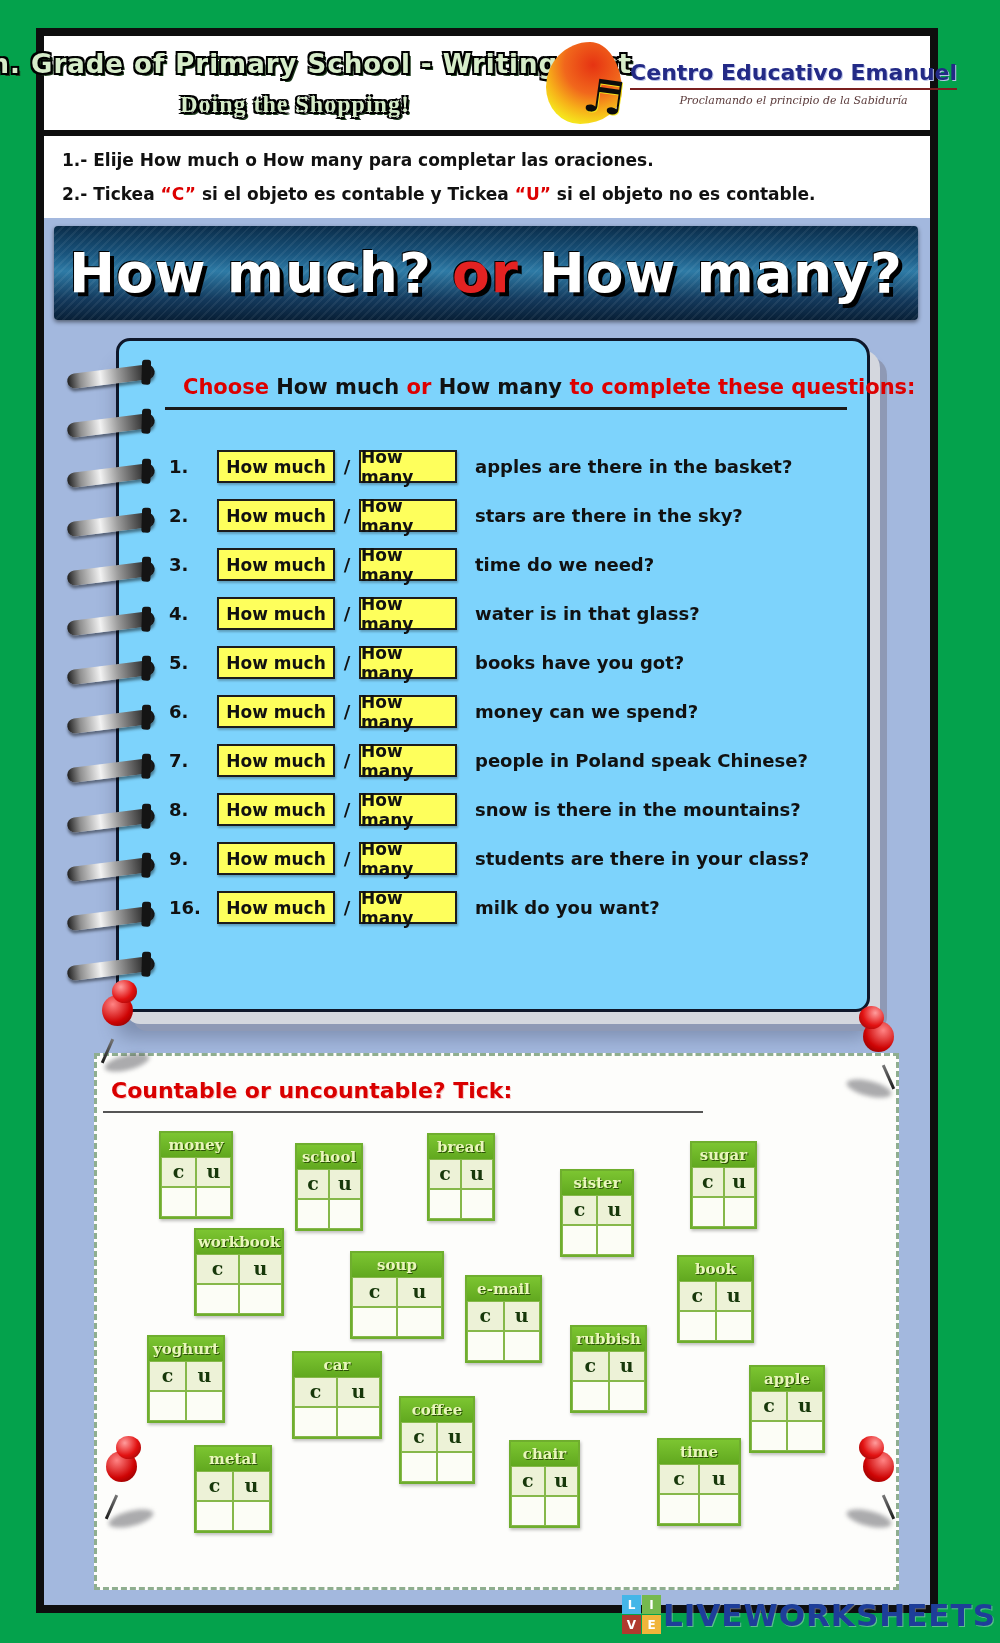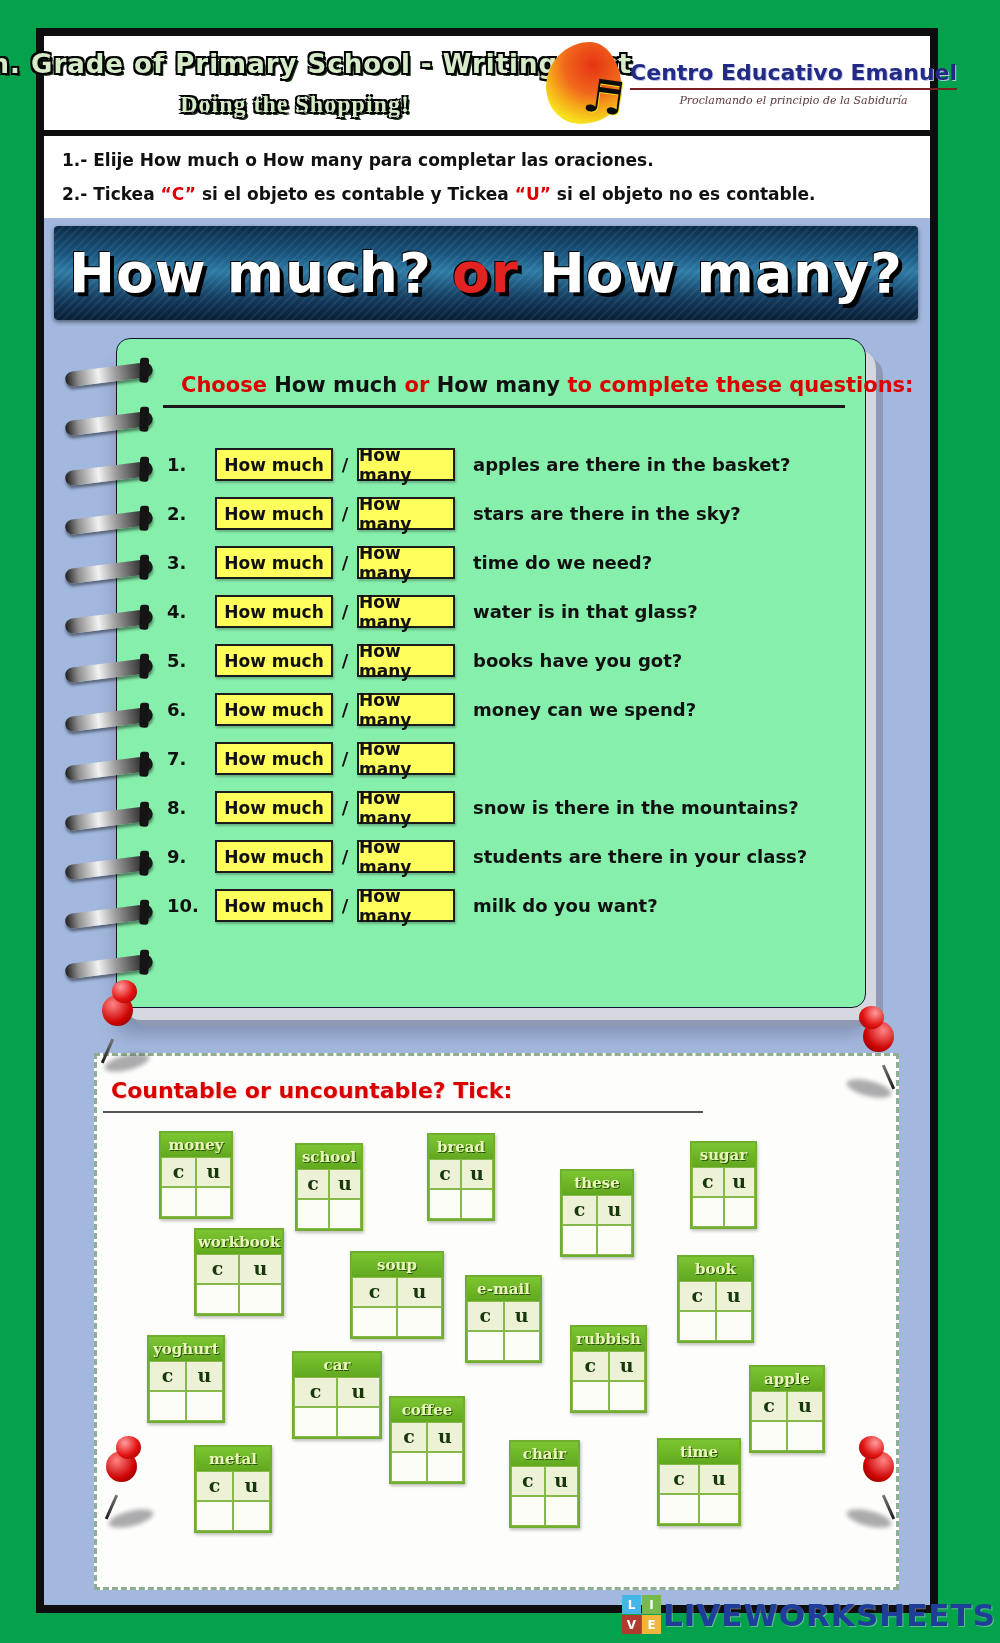--- a/index.html
+++ b/index.html
@@ -61,21 +61,21 @@
     box-shadow:0 2px 4px rgba(0,0,0,.5);
   }
   .banner span{
     font-size:55px;font-weight:800;color:#fff;letter-spacing:1px;
     text-shadow:4px 4px 0 #000, -1px -1px 0 #000;
   }
   .banner .or{color:#e32222;}
   
   .notebook{
     position:absolute;left:72px;top:120px;width:748px;height:668px;
-    background:#86efac;border:1px solid #0f172a;border-radius:14px 18px 14px 14px;
+    background:#7dd3fc;border:3px solid #0f172a;border-radius:14px 18px 14px 14px;
     box-shadow:10px 12px 0 #d4d7de, 17px 19px 0 #8e99b5, 0 26px 18px rgba(60,70,95,.35);
   }
   .nb-heading{
     margin:34px 18px 0 64px;font-size:21px;font-weight:700;white-space:nowrap;
   }
   .nb-heading .blk{color:#111;}
   .nb-rule{height:3px;background:#1a1a1a;margin:8px 20px 0 46px;}
   .q-list{margin:40px 0 0 50px;}
   .q-row{display:flex;align-items:center;height:33px;margin-bottom:16px;}
   .q-num{width:48px;font-size:18px;font-weight:700;color:#111;}
@@ -135,21 +135,21 @@
   .card-3{left:463px;top:113px;width:74px}
   .card-4{left:593px;top:85px;width:67px}
   .card-5{left:97px;top:172px;width:90px}
   .card-6{left:253px;top:195px;width:94px}
   .card-7{left:368px;top:219px;width:77px}
   .card-8{left:580px;top:199px;width:77px}
   .card-9{left:50px;top:279px;width:78px}
   .card-10{left:195px;top:295px;width:90px}
   .card-11{left:473px;top:269px;width:77px}
   .card-12{left:652px;top:309px;width:76px}
-  .card-13{left:292px;top:340px;width:76px}
+  .card-13{left:302px;top:340px;width:76px}
   .card-14{left:97px;top:389px;width:78px}
   .card-15{left:412px;top:384px;width:71px}
   .card-16{left:560px;top:382px;width:84px}
   
   .pin{position:absolute;width:48px;height:92px;}
   .pin .shadow{
     position:absolute;left:8px;bottom:2px;width:46px;height:15px;border-radius:50%;
     background:rgba(90,90,95,.5);filter:blur(2px);transform:rotate(-14deg);
   }
   .pin .needle{
@@ -287,40 +287,41 @@
     <div class="q-slash">/</div>
     <div class="q-btn btn-many">How many</div>
     <div class="q-text">money can we spend?</div>
   </div>
 
   <div class="q-row">
     <div class="q-num">7.</div>
     <div class="q-btn btn-much">How much</div>
     <div class="q-slash">/</div>
     <div class="q-btn btn-many">How many</div>
+    <div class="q-text">people in Poland speak Chinese?</div>
   </div>
 
   <div class="q-row">
     <div class="q-num">8.</div>
     <div class="q-btn btn-much">How much</div>
     <div class="q-slash">/</div>
     <div class="q-btn btn-many">How many</div>
     <div class="q-text">snow is there in the mountains?</div>
   </div>
 
   <div class="q-row">
     <div class="q-num">9.</div>
     <div class="q-btn btn-much">How much</div>
     <div class="q-slash">/</div>
     <div class="q-btn btn-many">How many</div>
     <div class="q-text">students are there in your class?</div>
   </div>
 
   <div class="q-row">
-    <div class="q-num">10.</div>
+    <div class="q-num">16.</div>
     <div class="q-btn btn-much">How much</div>
     <div class="q-slash">/</div>
     <div class="q-btn btn-many">How many</div>
     <div class="q-text">milk do you want?</div>
   </div>
 </div>
     </div>
 
     <div class="panel">
       <div class="panel-heading">Countable or uncountable? Tick:</div>
@@ -350,21 +351,21 @@
     <div class="card-word">bread</div>
     <div class="card-grid">
       <div class="cu c">c</div>
       <div class="cu u">u</div>
       <div class="tick"></div>
       <div class="tick"></div>
     </div>
   </div>
 
   <div class="card card-3">
-    <div class="card-word">these</div>
+    <div class="card-word">sister</div>
     <div class="card-grid">
       <div class="cu c">c</div>
       <div class="cu u">u</div>
       <div class="tick"></div>
       <div class="tick"></div>
     </div>
   </div>
 
   <div class="card card-4">
     <div class="card-word">sugar</div>

